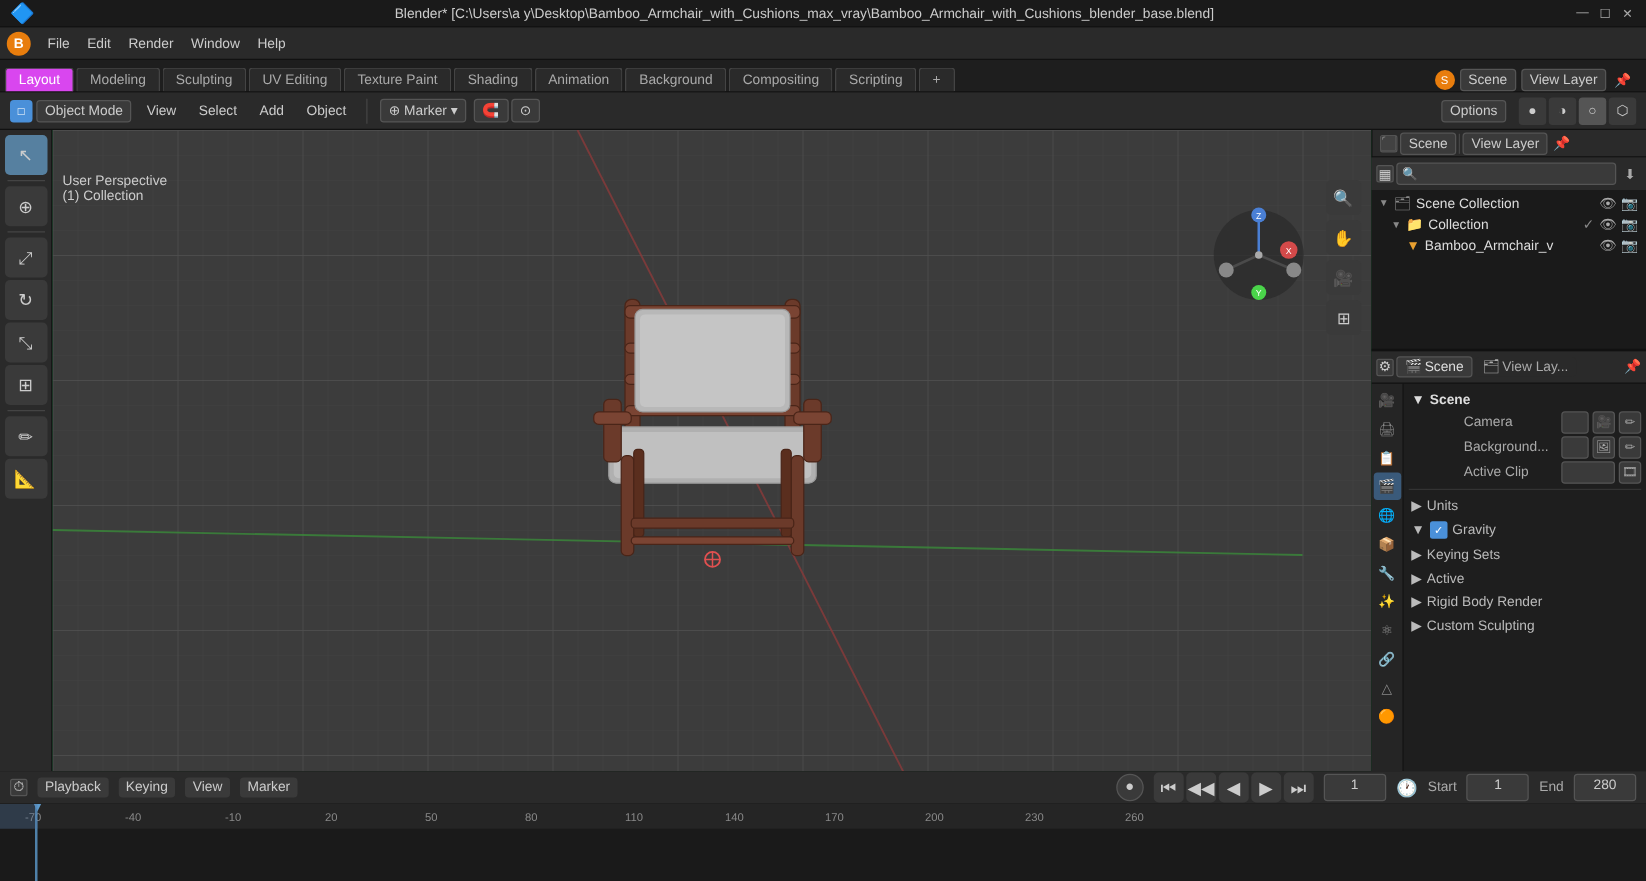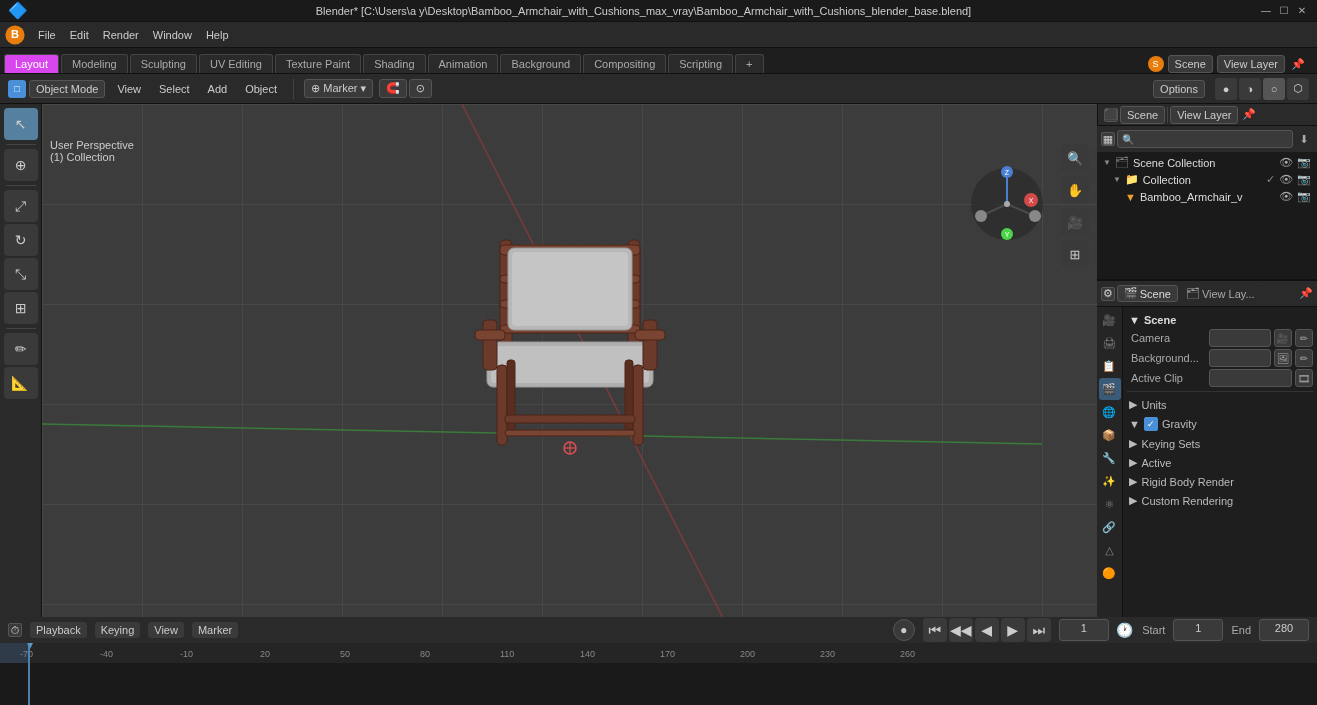--- a/index.html
+++ b/index.html
@@ -381,20 +381,21 @@
       display: flex;
       flex-direction: column;
       gap: 2px;
       margin-bottom: 4px;
       padding-left: 4px;
     }
     .pg-row {
       display: flex;
       align-items: center;
       gap: 3px;
+      margin-left: 40px;
     }
     .pg-label {
       font-size: 11px;
       color: #aaa;
       width: 75px;
       flex-shrink: 0;
     }
     .pg-value {
       flex: 1;
       background: #3a3a3a;
@@ -824,21 +825,21 @@
               <span>Active</span>
             </div>
 
             <div class="collapse-row">
               <span>▶</span>
               <span>Rigid Body Render</span>
             </div>
 
             <div class="collapse-row">
               <span>▶</span>
-              <span>Custom Rendering</span>
+              <span>Custom Sculpting</span>
             </div>
           </div>
         </div>
       </div>
     </div>
   </div>
 
   <div id="bottom-area">
 
     <div id="tl-top-bar">

